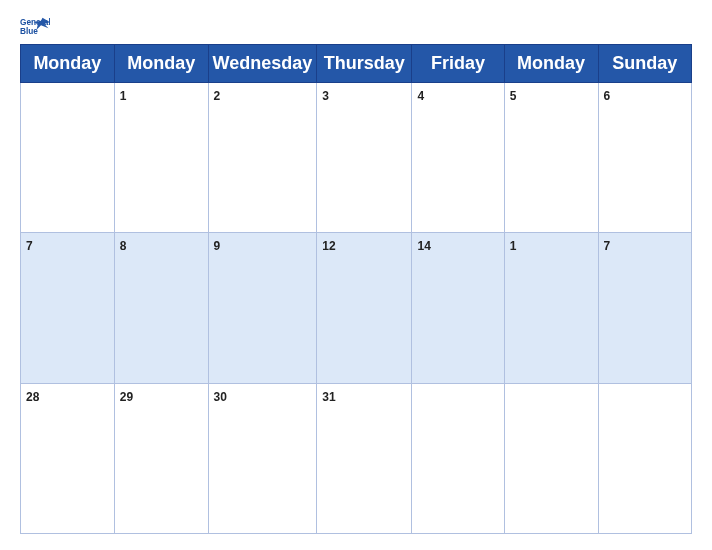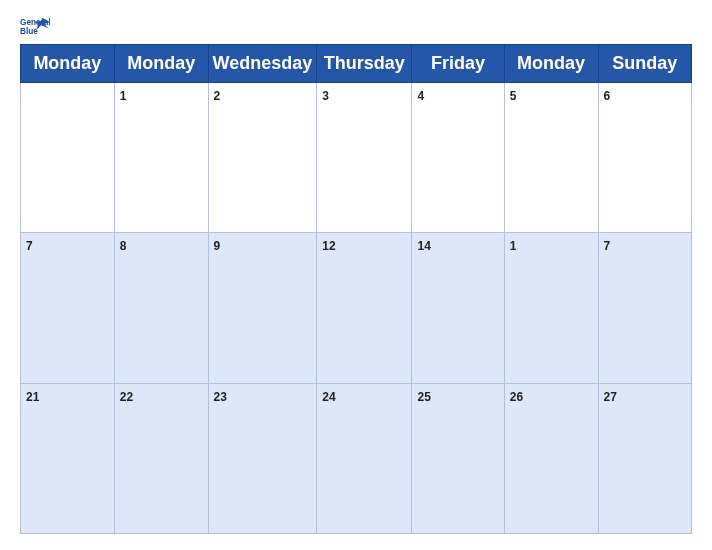--- a/index.html
+++ b/index.html
@@ -126,22 +126,22 @@
       <tr>
         <td class="dark-row"><span class="day-num">7</span></td>
         <td class="dark-row"><span class="day-num">8</span></td>
         <td class="dark-row"><span class="day-num">9</span></td>
         <td class="dark-row"><span class="day-num">12</span></td>
         <td class="dark-row"><span class="day-num">14</span></td>
         <td class="dark-row"><span class="day-num">1</span></td>
         <td class="dark-row"><span class="day-num">7</span></td>
       </tr>
       <tr>
-        <td class="dark-row"><span class="day-num">21</span></td>
-        <td class="dark-row"><span class="day-num">22</span></td>
-        <td class="dark-row"><span class="day-num">23</span></td>
-        <td class="dark-row"><span class="day-num">24</span></td>
-        <td class="dark-row"><span class="day-num">25</span></td>
-        <td class="dark-row"><span class="day-num">26</span></td>
-        <td class="dark-row"><span class="day-num">27</span></td>
+        <td><span class="day-num">28</span></td>
+        <td><span class="day-num">29</span></td>
+        <td><span class="day-num">30</span></td>
+        <td><span class="day-num">31</span></td>
+        <td class="empty"></td>
+        <td class="empty"></td>
+        <td class="empty"></td>
       </tr>
     </tbody>
 </table>
 
 </body></html>

